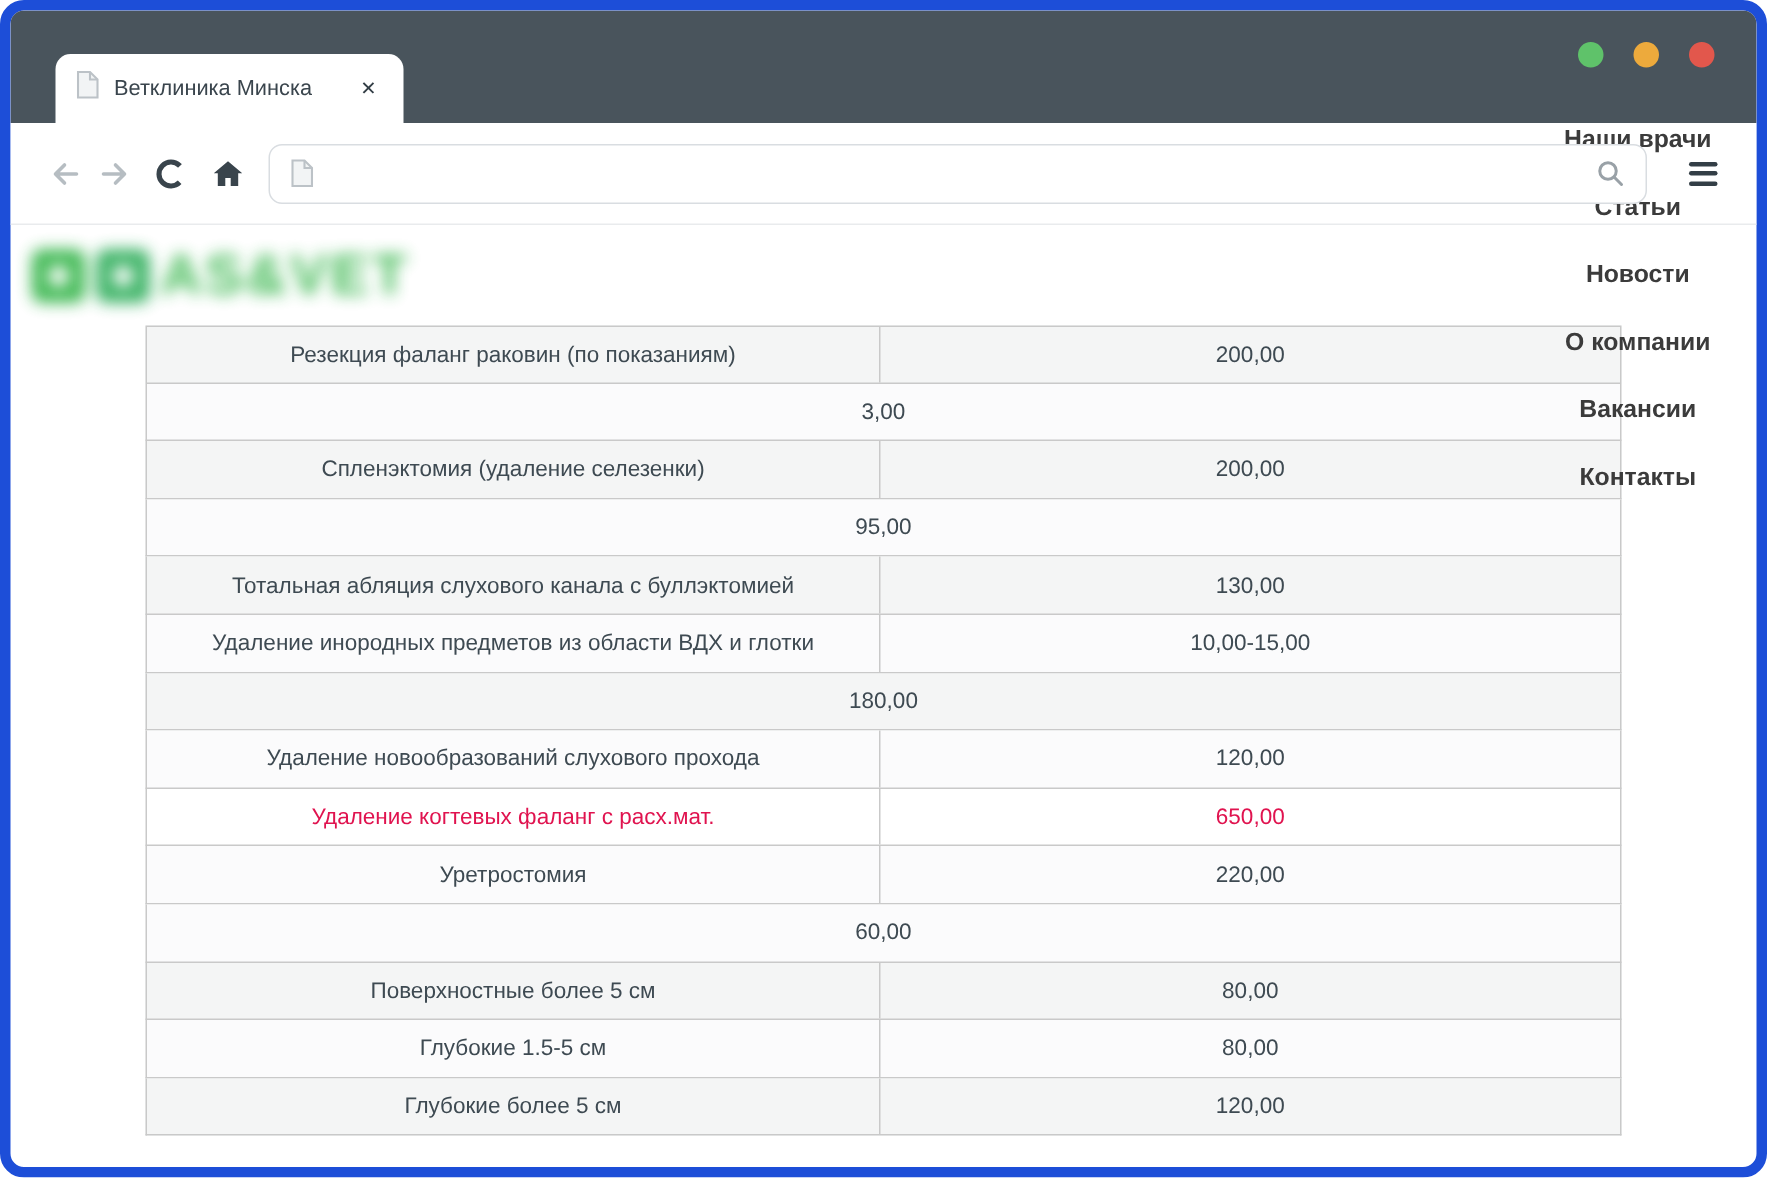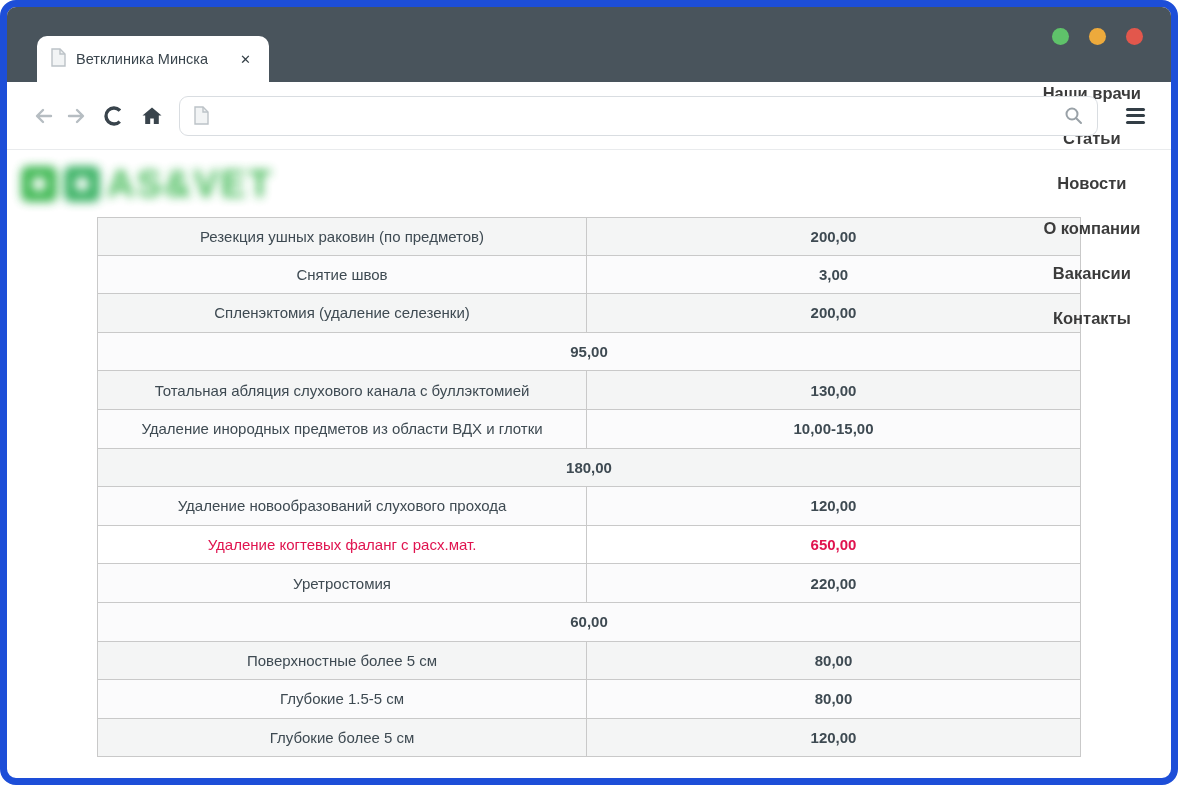--- a/index.html
+++ b/index.html
@@ -36,21 +36,21 @@
 
   
   .price-table{margin:0 90px;}
   .trow{display:flex;height:38.6px;border:1px solid #c9c9c9;border-top:none;box-sizing:border-box;}
   .trow:first-child{border-top:1px solid #c9c9c9;}
   .trow.even{background:#f4f5f5;}
   .trow.odd{background:#fbfbfc;}
   .trow.highlight{background:#ffffff;}
   .cell{display:flex;align-items:center;justify-content:center;font-size:15px;color:#3e4a52;text-align:center;padding:0 10px;box-sizing:border-box;}
   .cell.service{width:49.8%;border-right:1px solid #c9c9c9;}
-  .cell.price{flex:1;font-weight:700;}
+  .cell.price{flex:1;font-weight:400;}
   .trow.highlight .cell{color:var(--accent-red,#e0134f);}
 </style>
 </head>
 <body>
 
 <div class="window">
 
   <div class="titlebar">
     <div class="tab">
       <span>
@@ -140,25 +140,24 @@
             <span>Вакансии</span>
           </a>
           <a class="nav-item">
             <span>Контакты</span>
           </a>
         </nav>
     </div>
 
     <div class="price-table">
         <div class="trow even">
-          <div class="cell service">Резекция ушных раковин (по предметов)</div>
+          <div class="cell service">Резекция фаланг раковин (по показаниям)</div>
           <div class="cell price">200,00</div>
         </div>
         <div class="trow odd">
-          <div class="cell service">Снятие швов</div>
           <div class="cell price">3,00</div>
         </div>
         <div class="trow even">
           <div class="cell service">Спленэктомия (удаление селезенки)</div>
           <div class="cell price">200,00</div>
         </div>
         <div class="trow odd">
           <div class="cell price">95,00</div>
         </div>
         <div class="trow even">

